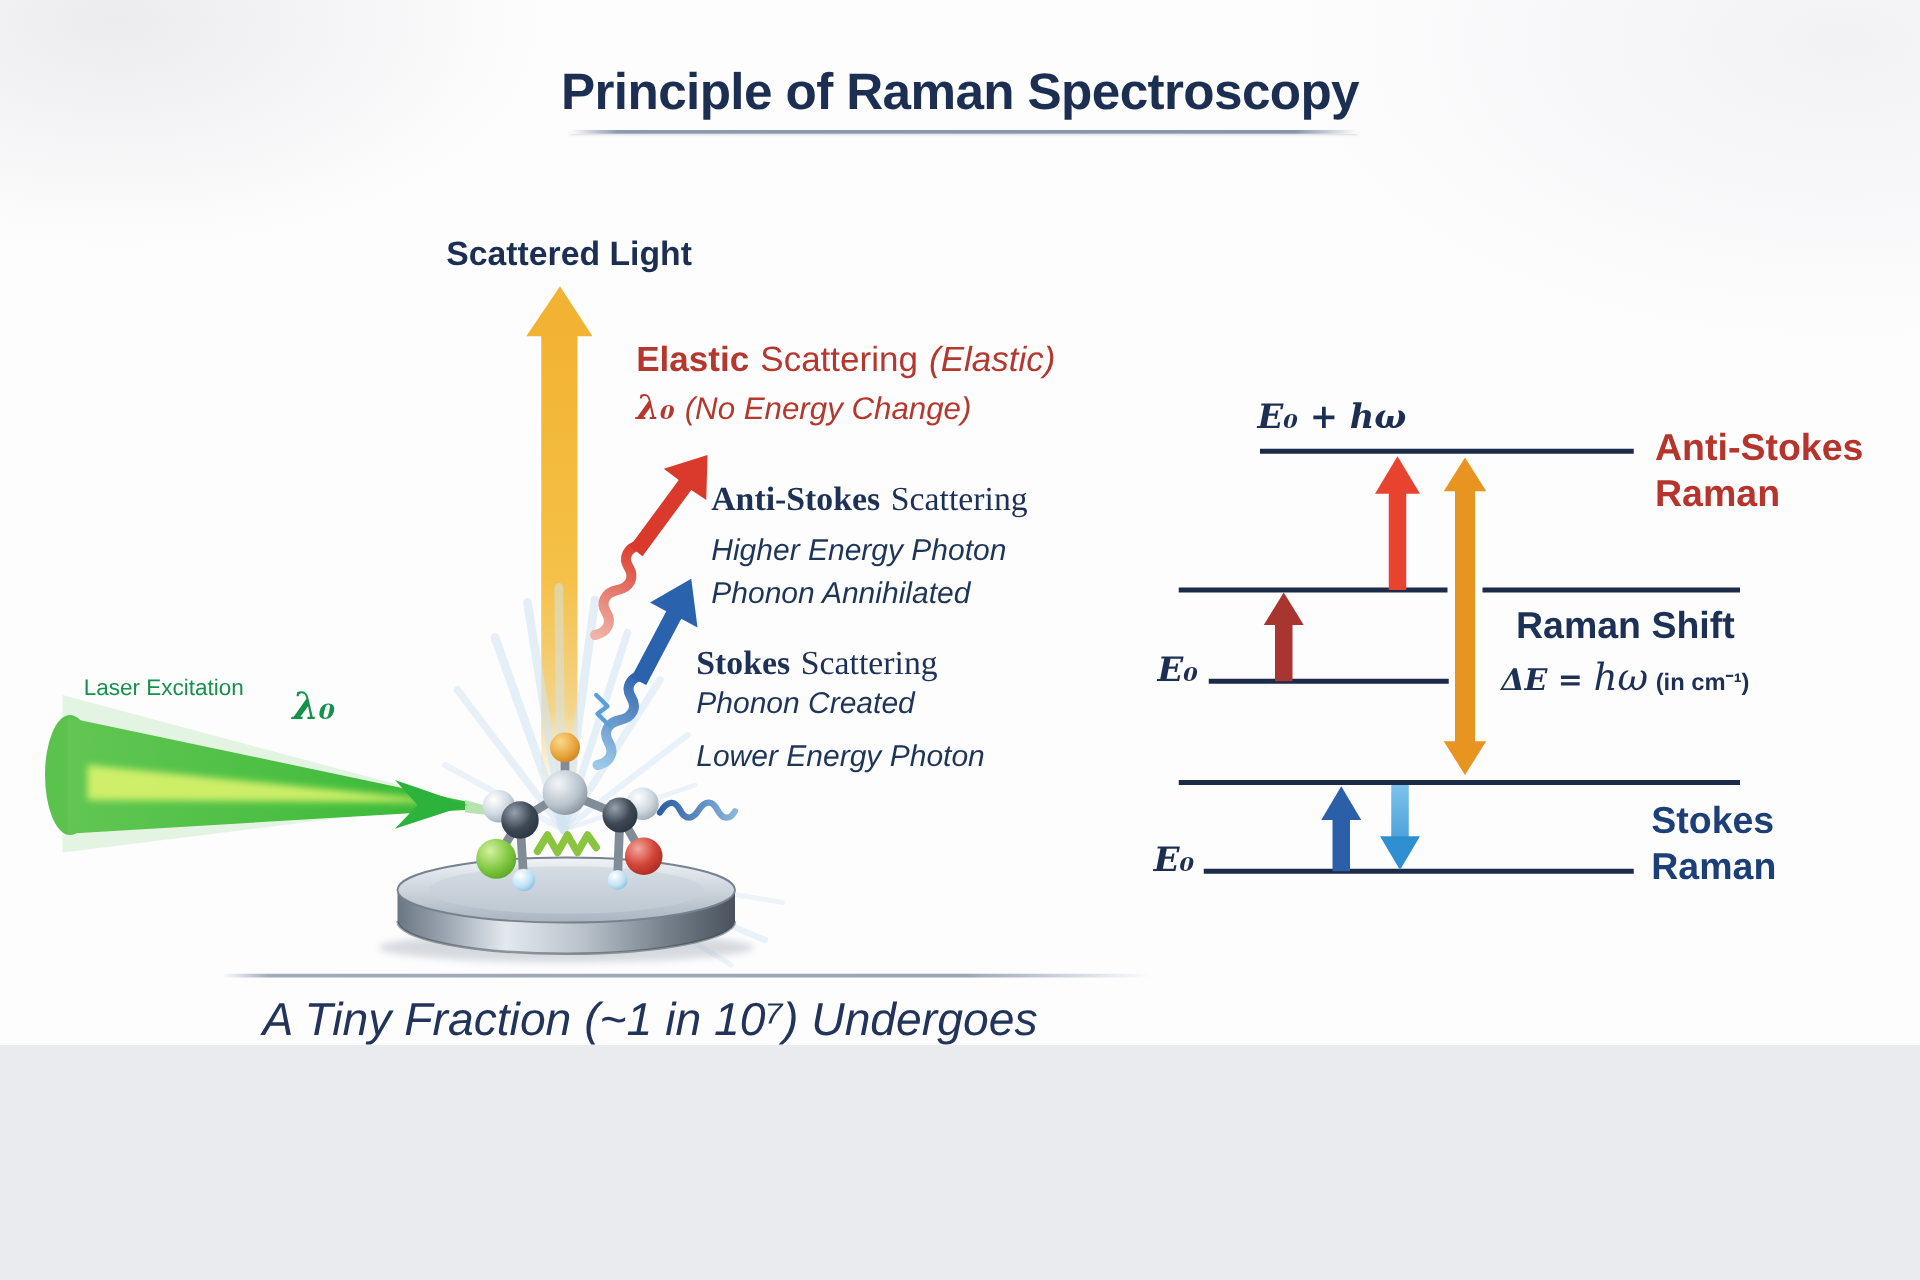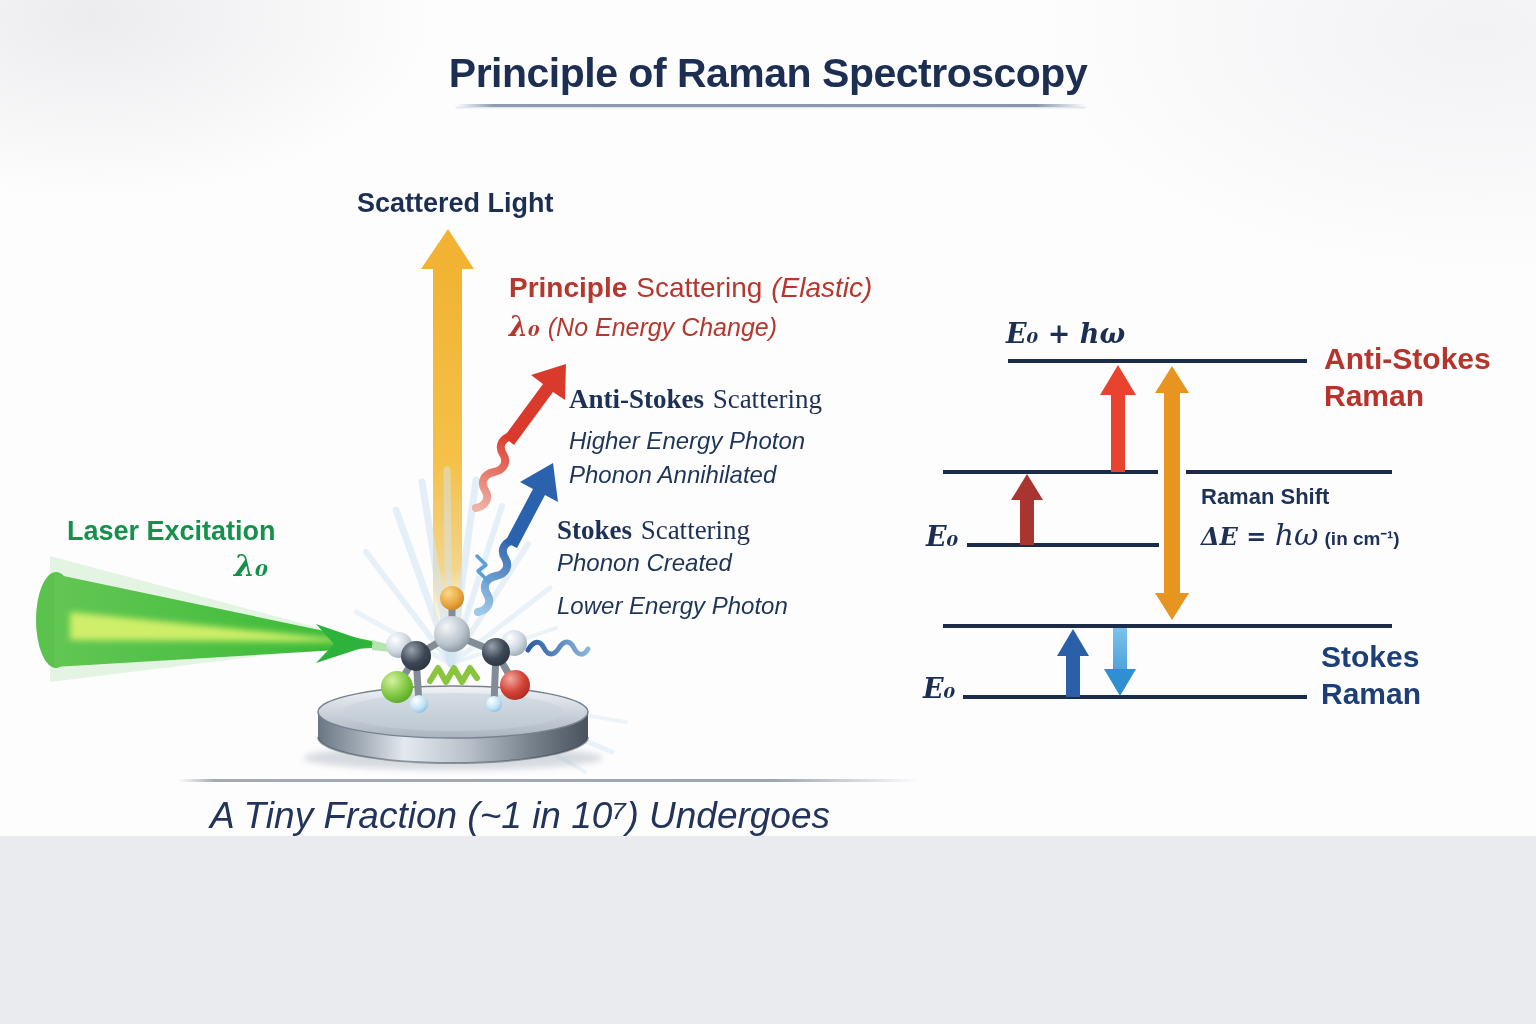--- a/index.html
+++ b/index.html
@@ -36,29 +36,29 @@
   .rayleigh{left:509px;top:272px;color:#b5382f;font-size:28px;}
   .rayleigh .r2{margin-top:7px;font-size:25px;}
   .rayleigh .sym{font-size:27px;}
 
   .asl{left:569px;top:384px;}
   .stl{left:557px;top:515px;}
   .asl .hd,.stl .hd{font-size:27px;color:#1d3156;font-family:Liberation Serif, serif;}
   .asl .dt,.stl .dt{font-size:24px;font-style:italic;color:#1e3558;line-height:34px;}
   .asl .dt1,.stl .dt1{margin-top:9px;}
 
-  .laser-label{left:67px;top:516px;font-size:27px;font-weight:700;color:#16914c;}
+  .laser-label{left:67px;top:540px;font-size:18px;font-weight:400;color:#16914c;}
   .laser-sym{left:234px;top:548px;font-size:30px;color:#16914c;}
 
   
   .excited-label{left:1006px;top:318px;font-size:27px;color:#1c2f52;font-family:"DejaVu Serif",serif;font-style:italic;font-weight:700;}
   .asr{left:1324px;top:340px;font-size:30px;font-weight:700;color:#b5342c;line-height:37px;}
   .mid-e0{left:926px;top:521px;font-size:27px;color:#1c2f52;font-family:"DejaVu Serif",serif;font-style:italic;font-weight:700;}
   .raman-shift{left:1201px;top:484px;color:#1d3156;}
-  .raman-shift .t{font-size:22px;font-weight:700;}
+  .raman-shift .t{font-size:30px;font-weight:700;text-align:center;}
   .raman-shift .eq{margin-top:7px;}
   .raman-shift .p1{font-family:"DejaVu Serif",serif;font-style:italic;font-weight:700;font-size:24px;}
   .raman-shift .p2{font-family:"DejaVu Serif",serif;font-style:italic;font-size:30px;}
   .raman-shift .p3{font-size:19px;font-weight:700;margin-left:6px;}
   .sr{left:1321px;top:638px;font-size:30px;font-weight:700;color:#1d3f77;line-height:37px;}
   .bot-e0{left:923px;top:673px;font-size:27px;color:#1c2f52;font-family:"DejaVu Serif",serif;font-style:italic;font-weight:700;}
 
   
   .caption-divider{
     left:178px;top:779px;width:742px;height:3px;
@@ -262,21 +262,21 @@
     </g>
   </svg>
 
   <div class="abs title">Principle of Raman Spectroscopy</div>
   <div class="abs title-underline"></div>
 
   <div class="abs scattered">Scattered Light</div>
 
   <div class="abs rayleigh">
     <div>
-      <span class="b">Principle</span><span class="g">Scattering</span><span class="g i">(Elastic)</span>
+      <span class="b">Elastic</span><span class="g">Scattering</span><span class="g i">(Elastic)</span>
     </div>
     <div class="r2">
       <span class="sym">λ₀</span><span class="g i">(No Energy Change)</span>
     </div>
   </div>
 
   <div class="abs asl">
     <div class="hd">
       <span class="b">Anti-Stokes</span><span class="g">Scattering</span>
     </div>

